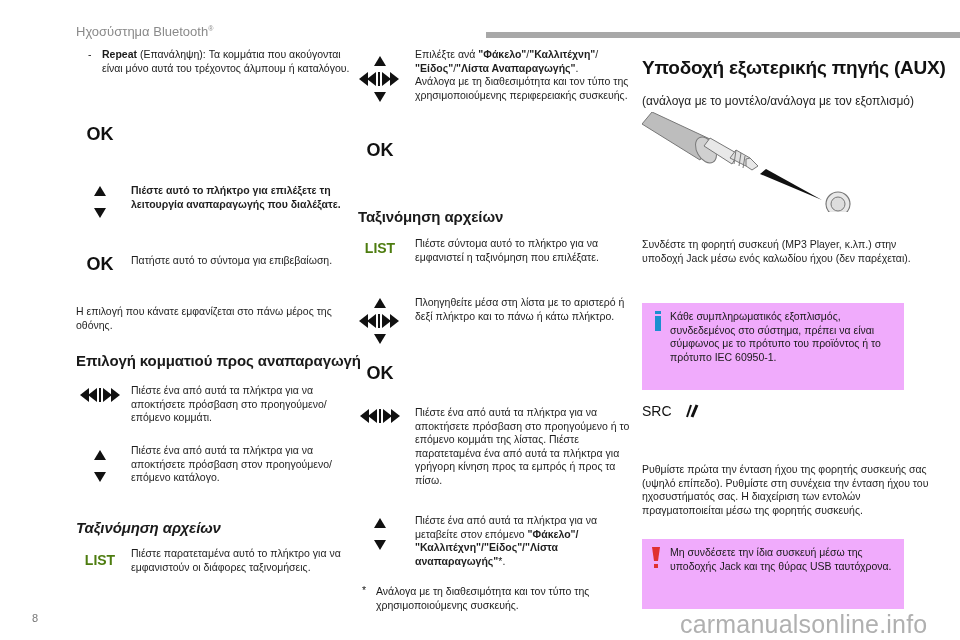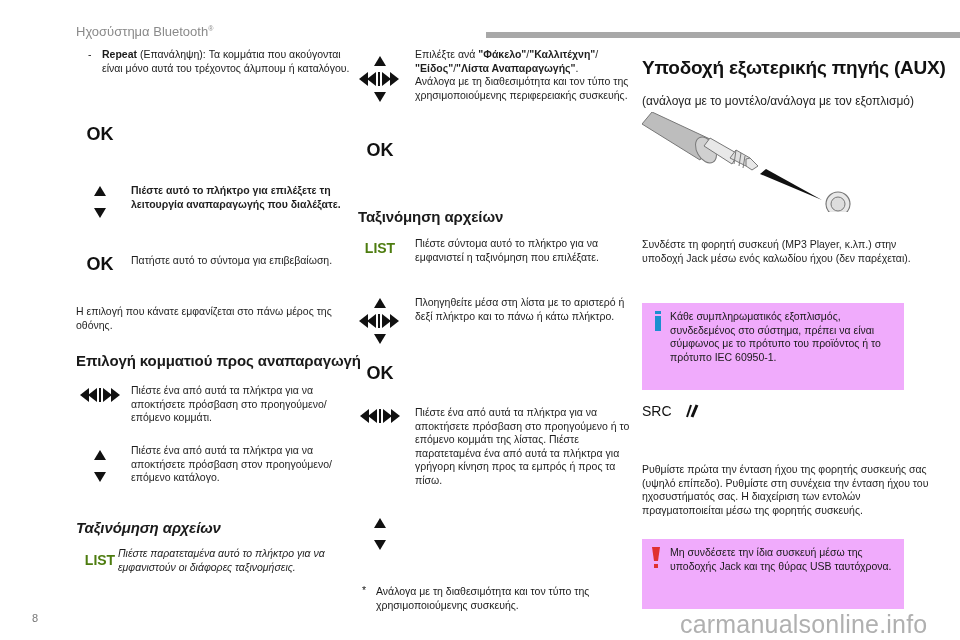--- a/index.html
+++ b/index.html
@@ -100,21 +100,21 @@
   </div>
   <div class="desc text" style="left:53px; width:215px;">Πιέστε ένα από αυτά τα πλήκτρα για να αποκτήσετε πρόσβαση στον προηγούμενο/επόμενο κατάλογο.</div>
 </div>
 
 <h2 class="sec" style="left:76px; top:519px;font-style:italic;">Ταξινόμηση αρχείων</h2>
 
 <div class="row" style="left:78px; top:547px; width:270px; height:32px;">
   <div class="icon" style="top:5px;">
       <span class="list-icon">LIST</span>
     </div>
-  <div class="desc text" style="left:40px; width:215px;font-style:italic;">Πιέστε παρατεταμένα αυτό το πλήκτρο για να εμφανιστούν οι διάφορες ταξινομήσεις.</div>
+  <div class="desc text" style="left:53px; width:215px;">Πιέστε παρατεταμένα αυτό το πλήκτρο για να εμφανιστούν οι διάφορες ταξινομήσεις.</div>
 </div>
 
 <div class="row" style="left:358px; top:48px; width:270px; height:80px;">
   <div class="icon" style="top:8px;">
     <svg width="44" height="46" viewBox="0 0 44 46">
         <polygon points="22,0 28,10 16,10" fill="#111"></polygon>
         <polygon points="16,36 28,36 22,46" fill="#111"></polygon>
         <polygon points="10,16 10,30 1,23" fill="#111"></polygon>
         <polygon points="18,16 18,30 9,23" fill="#111"></polygon>
         <rect x="20" y="16" width="2" height="14" fill="#111"></rect>
@@ -176,20 +176,21 @@
   <div class="desc text" style="left:57px; width:215px;">Πιέστε ένα από αυτά τα πλήκτρα για να αποκτήσετε πρόσβαση στο προηγούμενο ή το επόμενο κομμάτι της λίστας. Πιέστε παρατεταμένα ένα από αυτά τα πλήκτρα για γρήγορη κίνηση προς τα εμπρός ή προς τα πίσω.</div>
 </div>
 
 <div class="row" style="left:358px; top:514px; width:270px; height:60px;">
   <div class="icon" style="top:4px;">
     <svg width="14" height="36" viewBox="0 0 14 36">
         <polygon points="7,0 13,10 1,10" fill="#111"></polygon>
         <polygon points="1,22 13,22 7,32" fill="#111"></polygon>
       </svg>
   </div>
+  <div class="desc text" style="left:57px; width:215px;"><span>Πιέστε ένα από αυτά τα πλήκτρα για να μεταβείτε στον επόμενο </span><b>"Φάκελο"/ "Καλλιτέχνη"/"Είδος"/"Λίστα αναπαραγωγής"</b><span>*.</span></div>
 </div>
 
 <div class="footnote" style="left:362px; top:585px; width:265px; height:30px;">
   <span class="star">*</span>
   <div class="body">Ανάλογα με τη διαθεσιμότητα και τον τύπο της χρησιμοποιούμενης συσκευής.</div>
 </div>
 
 <h1 class="big" style="left:642px; top:57px;">Υποδοχή εξωτερικής πηγής (AUX)</h1>
 <div class="text" style="position:absolute; left:642px; top:95px; width:290px; font-size:12px;">(ανάλογα με το μοντέλο/ανάλογα με τον εξοπλισμό)</div>
 

